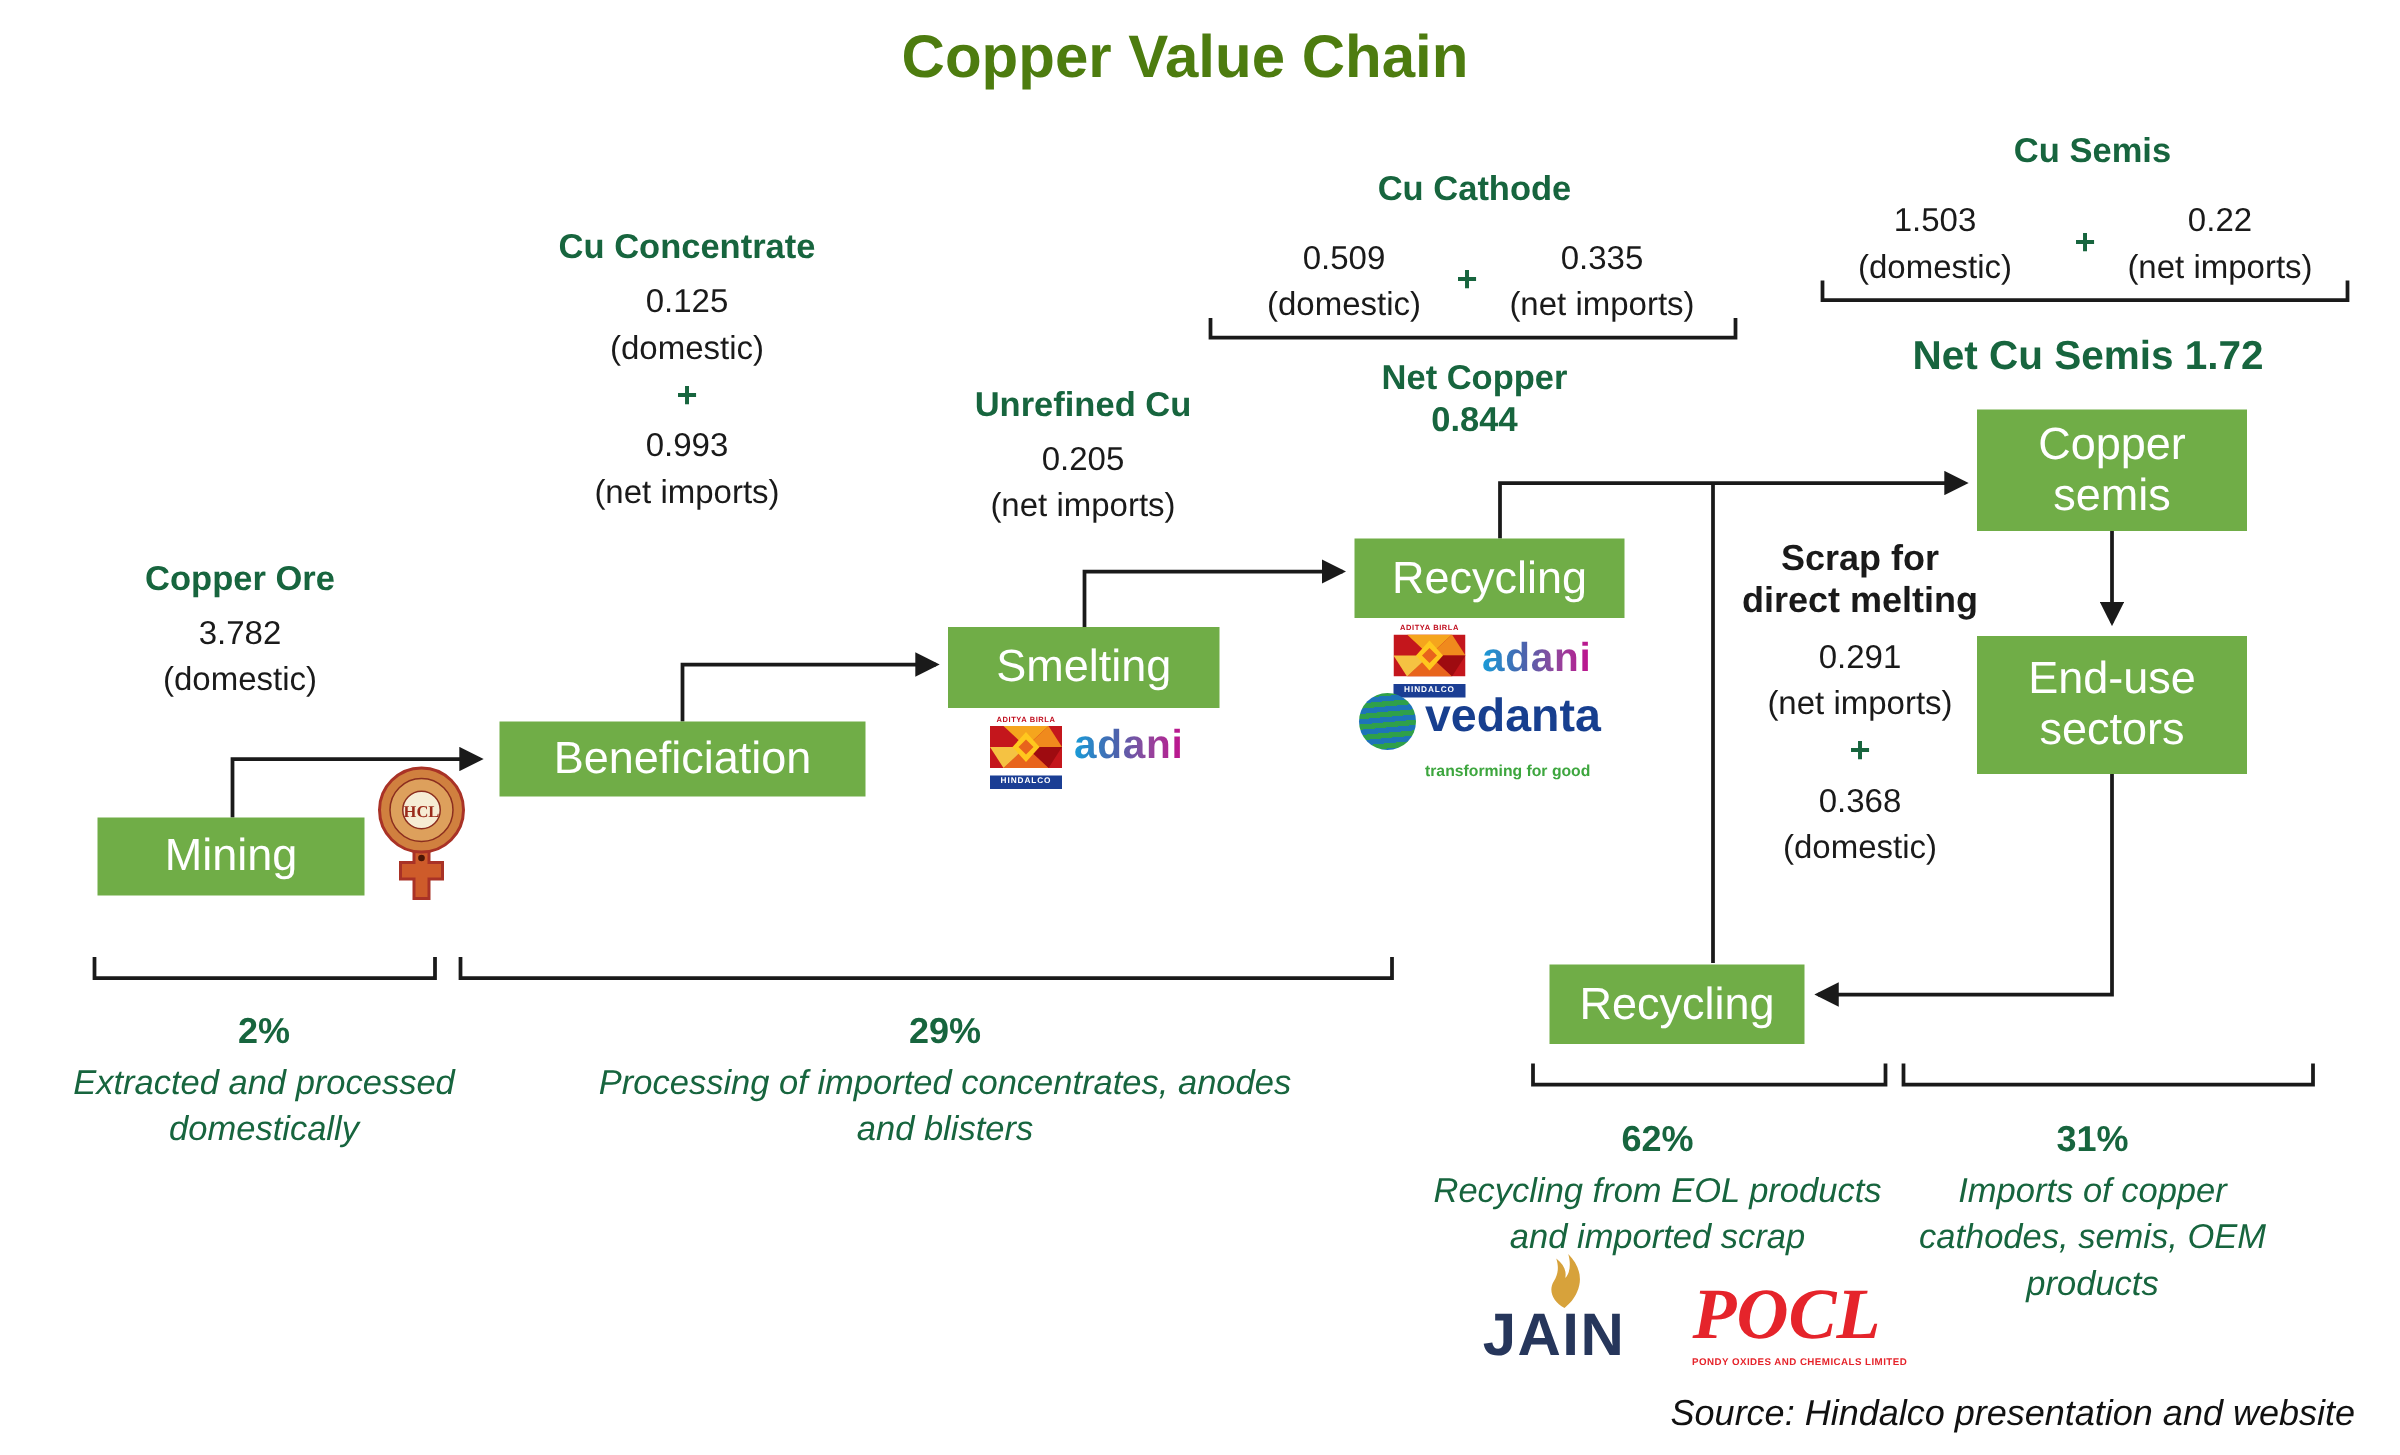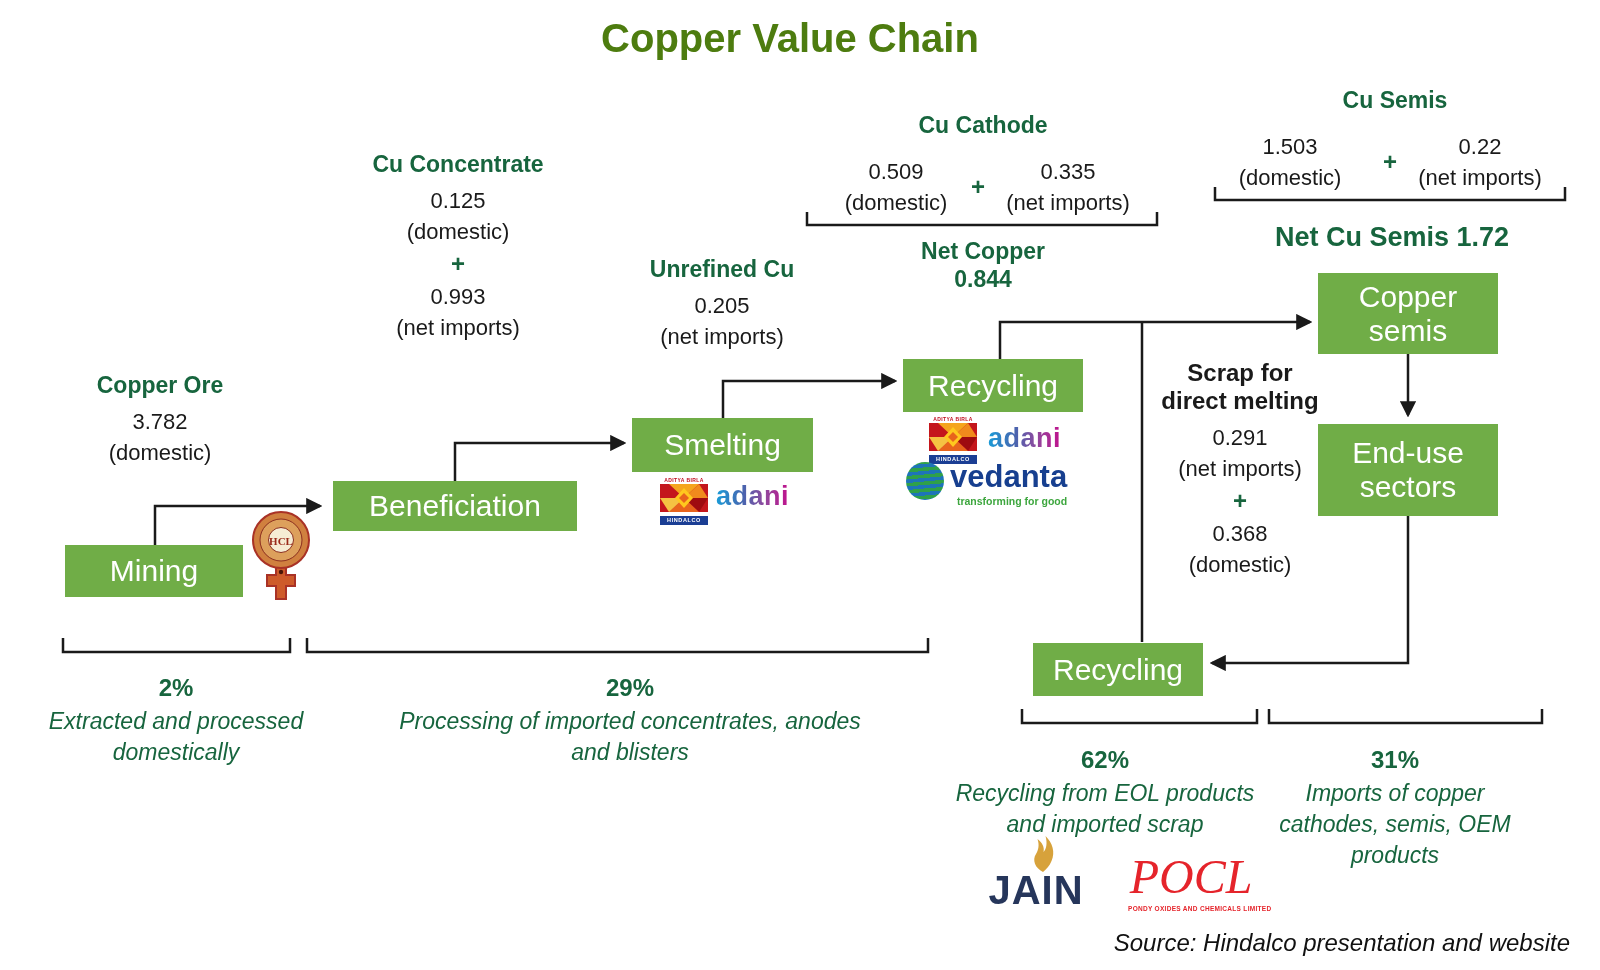--- a/index.html
+++ b/index.html
@@ -43,26 +43,26 @@
   .ab-bar{background:#1B3E94;color:#fff;font-size:5.5px;font-weight:700;letter-spacing:.6px;padding:2px 0;line-height:5px;}
   .adani span{
     font-size:27px;font-weight:700;letter-spacing:.5px;
     background:linear-gradient(90deg,#199CD8 0%,#4A64AE 38%,#8F4A9E 66%,#C1108C 100%);
     -webkit-background-clip:text;background-clip:text;color:transparent;-webkit-text-fill-color:transparent;
   }
   .vedanta{display:flex;align-items:flex-start;gap:6px;}
   .ved-globe{width:38px;height:38px;border-radius:50%;flex:none;
     background:repeating-linear-gradient(175deg,#2FA04A 0 3.5px,#1E74B8 3.5px 7px);}
   .ved-name{font-size:31px;font-weight:800;color:#173F8F;line-height:30px;}
-  .ved-tag{font-size:10.5px;font-weight:700;color:#3DA63E;text-align:right;margin-top:3px;}
+  .ved-tag{font-size:10.5px;font-weight:700;color:#3DA63E;text-align:left;margin-top:16px;}
   .jain{left:978px;top:833px;width:116px;text-align:center;}
   .jain-flame{display:block;margin-left:52px;}
   .jain-name{font-size:40px;font-weight:700;color:#26365B;letter-spacing:1px;line-height:40px;margin-top:-3px;}
   .pocl{left:1128px;top:851px;width:126px;text-align:center;}
-  .pocl-name{font-family:"Liberation Serif",serif;font-style:italic;font-weight:400;font-size:48px;color:#E5242B;line-height:52px;}
+  .pocl-name{font-family:"Liberation Serif",serif;font-style:italic;font-weight:700;font-size:48px;color:#E5242B;line-height:52px;}
   .pocl-tag{font-size:6.5px;font-weight:700;color:#E5242B;letter-spacing:.3px;margin-top:2px;white-space:nowrap;}
   .source{left:1010px;top:929px;width:560px;text-align:right;font-size:24px;font-style:italic;color:#111;}
 </style>
 </head>
 <body style="--box-green: #70AD47; --text-green: #17653E;">
 
 <svg class="abs wires" width="1600" height="970" viewBox="0 0 1600 970">
   <defs>
     <marker id="arrow" viewBox="0 0 10 10" refX="8.5" refY="5" markerWidth="6.5" markerHeight="6.5" orient="auto-start-reverse">
       <path d="M0,0 L10,5 L0,10 z" fill="#1a1a1a"></path>

